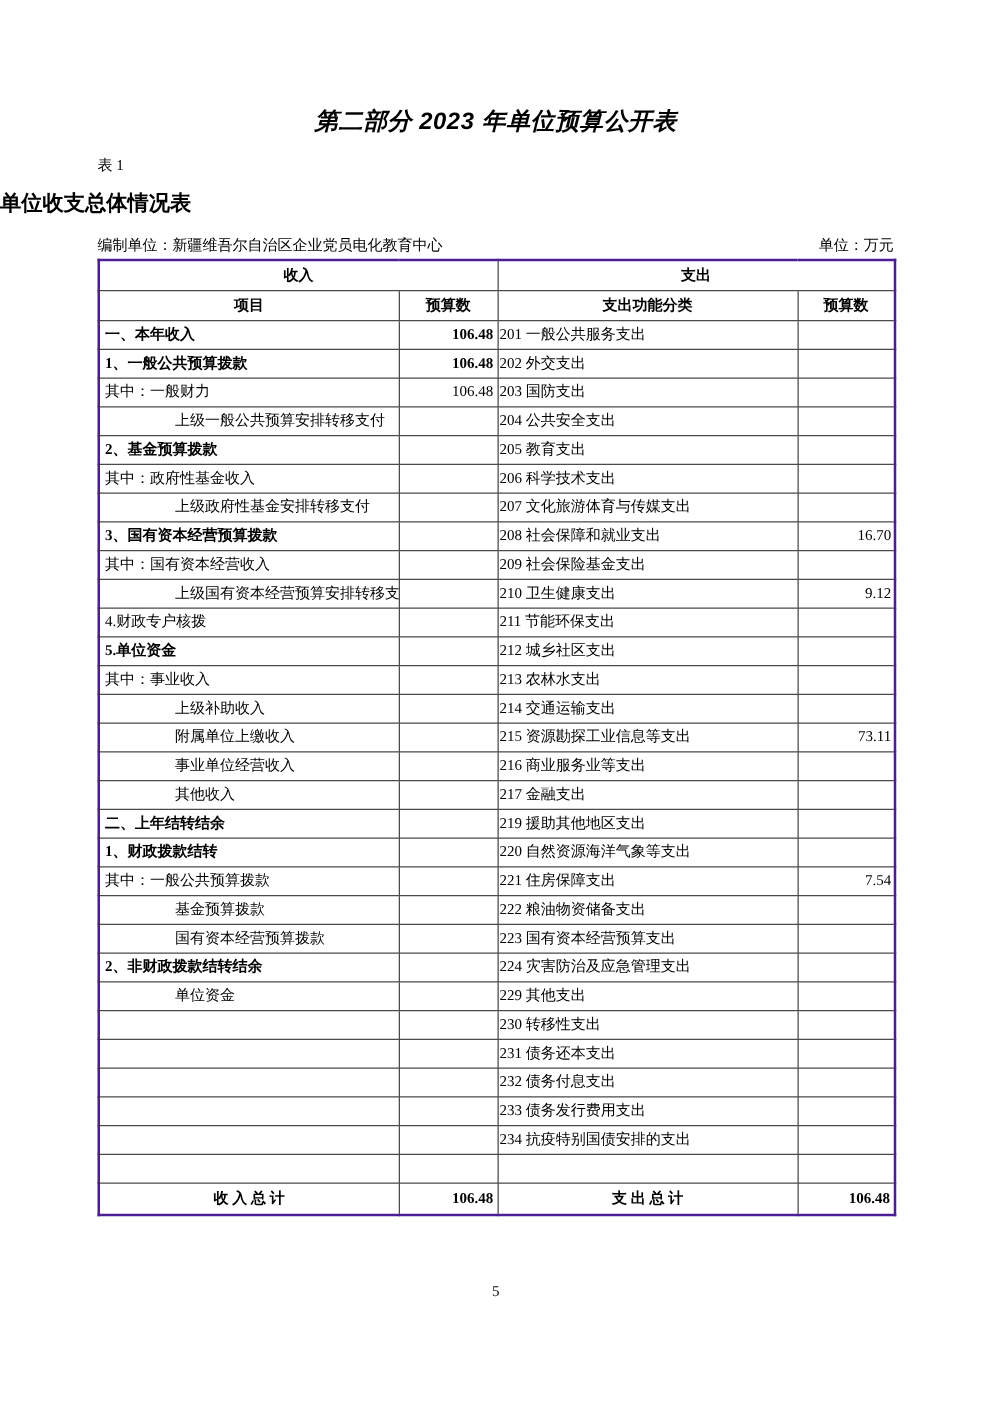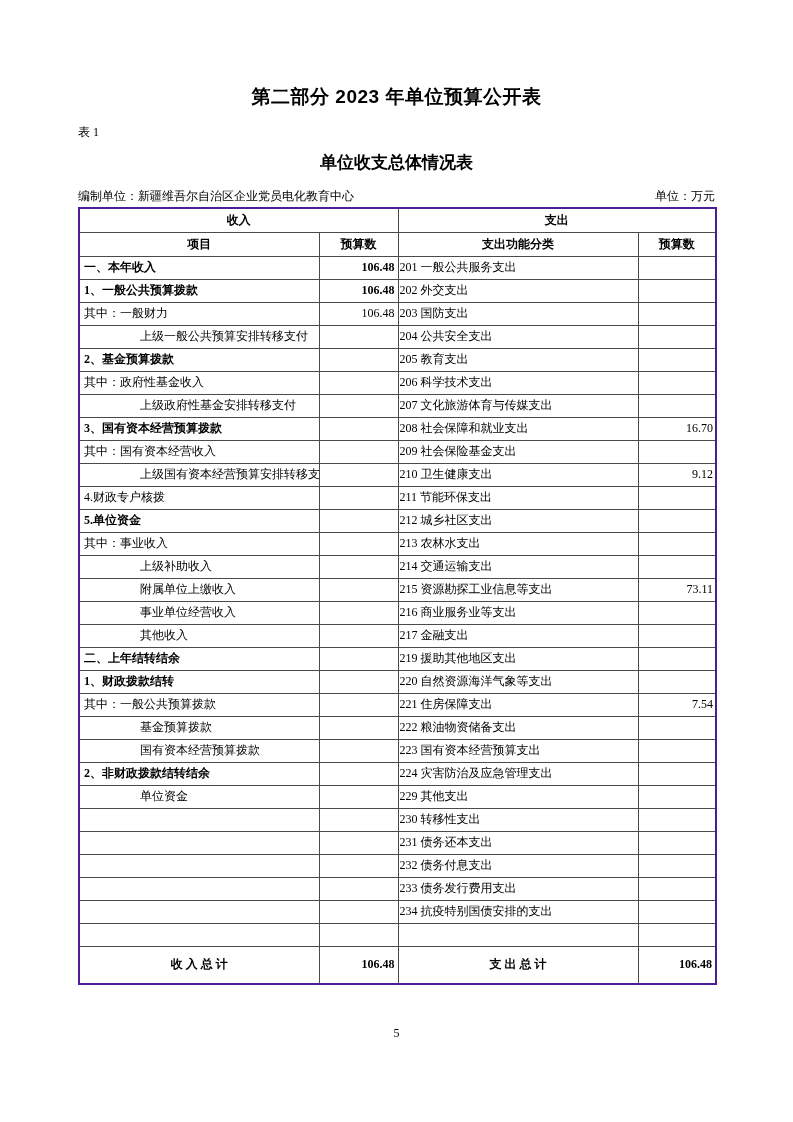--- a/index.html
+++ b/index.html
@@ -14,30 +14,31 @@
     overflow: hidden;
   }
   .doc-title {
     position: absolute;
     top: 84px; left: 0; right: 0;
     text-align: center;
     font-family: "Liberation Sans", sans-serif;
     font-weight: bold;
     font-size: 19px;
     letter-spacing: 0.5px;
+    font-style: italic;
   }
   .table-label {
     position: absolute;
     top: 124px; left: 78px;
     font-size: 12px;
   }
   .doc-subtitle {
     position: absolute;
     top: 151px; left: 0; right: 0;
-    text-align: center;
+    text-align: left;
     font-family: Liberation Sans, sans-serif;
     font-weight: bold;
     font-size: 17px;
   }
   .meta-row {
     position: absolute;
     top: 188px; left: 78px; width: 637px;
     display: flex;
     justify-content: space-between;
     font-size: 12px;
@@ -66,21 +67,21 @@
     border-bottom: 2px solid #2b2b2b;
   }
   tbody tr { height: 23px; }
   td.inc-lbl { text-align: left; padding-left: 4px; }
   td.inc-val { text-align: right; padding-right: 3px; font-size: 12.5px; }
   td.exp-lbl { text-align: left; padding-left: 1px; }
   td.exp-val { text-align: right; padding-right: 2px; font-size: 12.5px; }
   td.ind { padding-left: 60px; }
   td.b { font-weight: bold; }
   td.secb { border-top: 2px solid #2b2b2b; border-bottom: 2px solid #2b2b2b; }
-  tfoot tr { height: 38px; }
+  tfoot tr { height: 26px; }
   tfoot td { border-top: 2px solid #2b2b2b; font-weight: bold; }
   td.tot-lbl { text-align: center; font-size: 13px; }
   td.tot-val { text-align: right; padding-right: 3px; font-size: 12.5px; }
   .page-number {
     position: absolute;
     top: 1026px; left: 0; right: 0;
     text-align: center;
     font-size: 12px;
   }
 </style>

